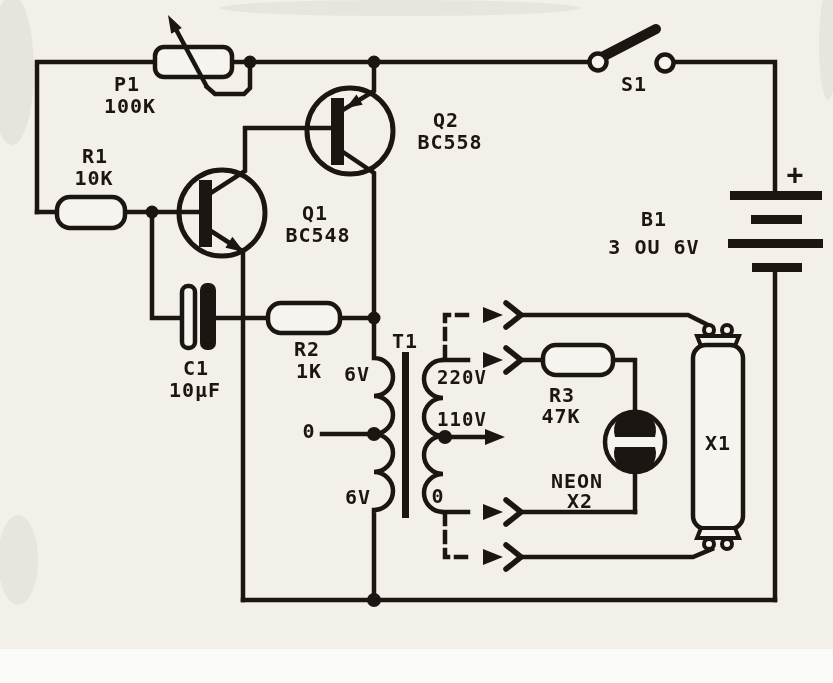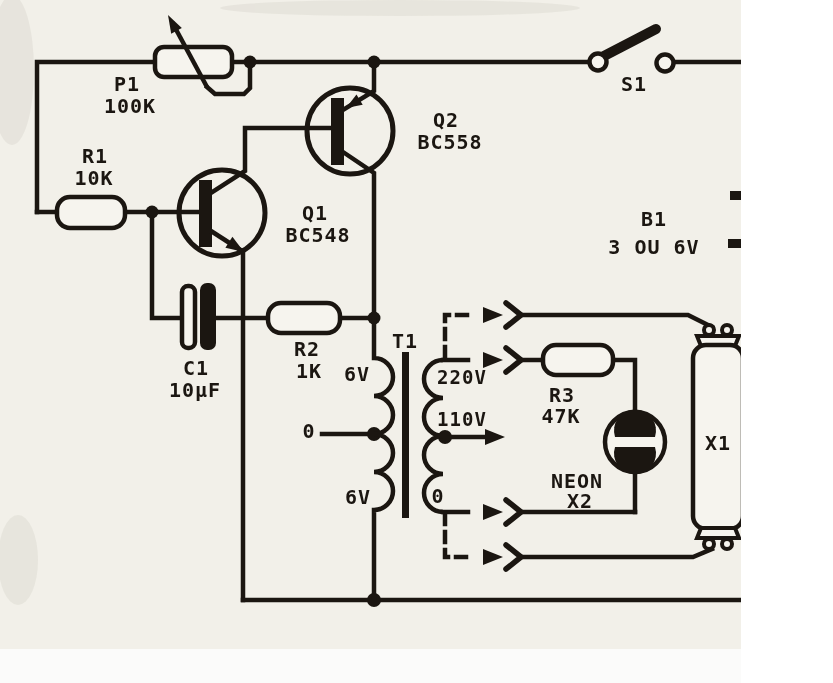--- a/index.html
+++ b/index.html
@@ -1,16 +1,16 @@
 <!DOCTYPE html>
 <html><head>
 <meta charset="utf-8">
 <style>
   html,body{margin:0;padding:0;background:#ffffff;}
-  .page{position:relative;width:741px;height:683px;background:#f2f0e9;overflow:hidden;}
+  .page{position:relative;width:833px;height:683px;background:#f2f0e9;overflow:hidden;}
   svg{position:absolute;left:0;top:0;}
   svg text{
     font-family:"DejaVu Sans Mono","Liberation Mono",monospace;
     font-weight:700;
     fill:#1b1611;
     letter-spacing:1px;
     text-anchor:middle;
   }
   .lbl{font-size:20px;}
   .lbl-small{font-size:19px;}

